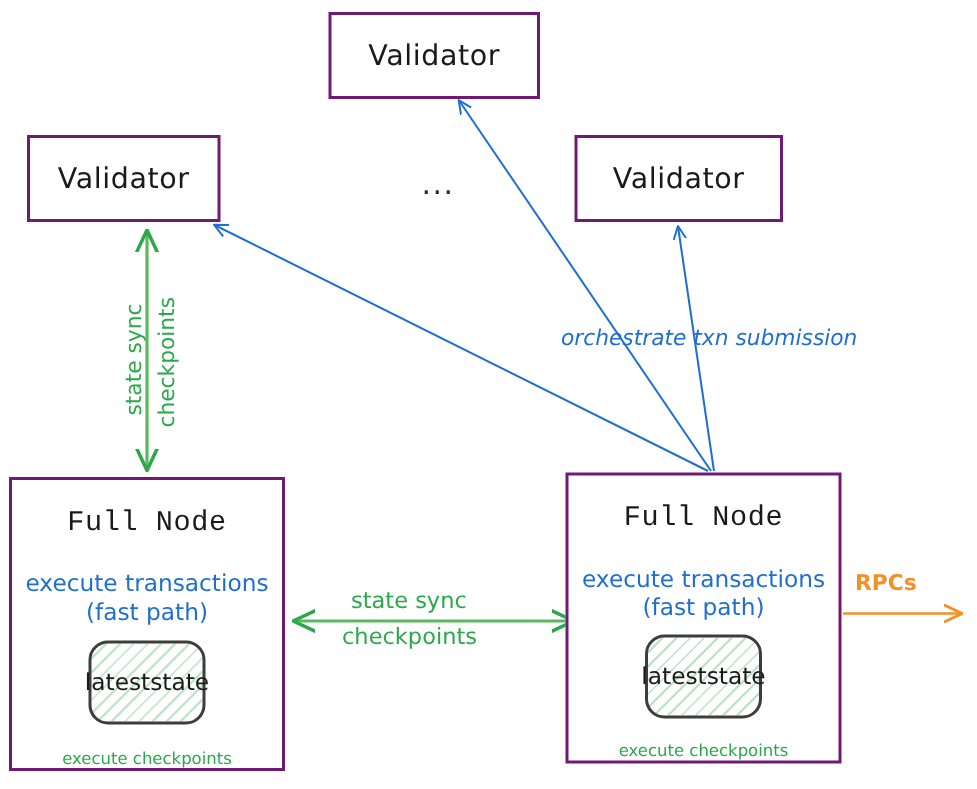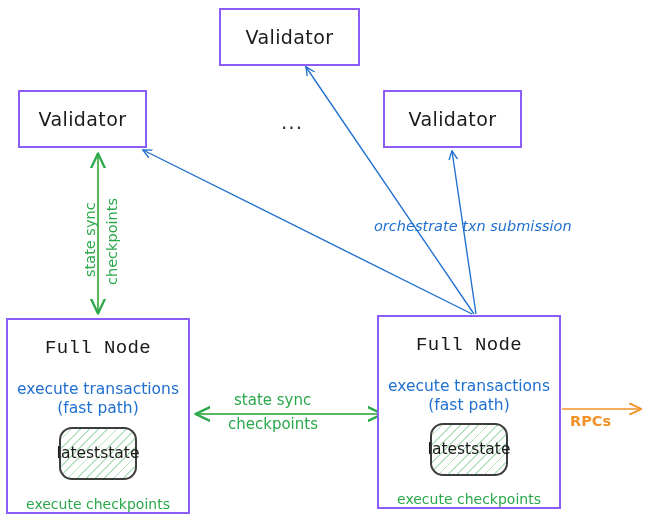--- a/index.html
+++ b/index.html
@@ -25,21 +25,21 @@
     width: 651px;
     height: 526px;
     pointer-events: none;
   }
 
   
   .node {
     position: absolute;
     box-sizing: border-box;
     background: #ffffff;
-    border: 2px solid #8b5cf6;
+    border: 2px solid #701a75;
     display: flex;
     flex-direction: column;
     align-items: center;
   }
   .node-validator {
     justify-content: center;
   }
   .node-title {
     font-family: "DejaVu Sans", sans-serif;
     font-size: 19px;
@@ -56,21 +56,21 @@
   .fn-blue {
     color: #1f6fd0;
     font-size: 15.5px;
     line-height: 1.22;
     text-align: center;
     margin-top: 21px;
     white-space: nowrap;
   }
   .fn-green {
     color: #2aa84a;
-    font-size: 14px;
+    font-size: 11px;
     text-align: center;
     white-space: nowrap;
   }
 
   
   .state-box {
     position: relative;
     box-sizing: border-box;
     width: 78px;
     height: 59px;
@@ -204,15 +204,15 @@
   </div>
 
   <div class="vlabel" style="left:82px; top:277px;">state sync</div>
   <div class="vlabel" style="left:104px; top:285px;">checkpoints</div>
 
   <div class="elabel elabel-green" style="left:234px; top:391px;">state sync</div>
   <div class="elabel elabel-green" style="left:228px; top:415px;">checkpoints</div>
 
   <div class="elabel elabel-blue" style="left:374px; top:218px;font-style:italic;">orchestrate txn submission</div>
 
-  <div class="elabel elabel-orange" style="left:570px; top:381px;margin-top:32px;">RPCs</div>
+  <div class="elabel elabel-orange" style="left:570px; top:381px;">RPCs</div>
 
 </div>
 
 </body></html>

